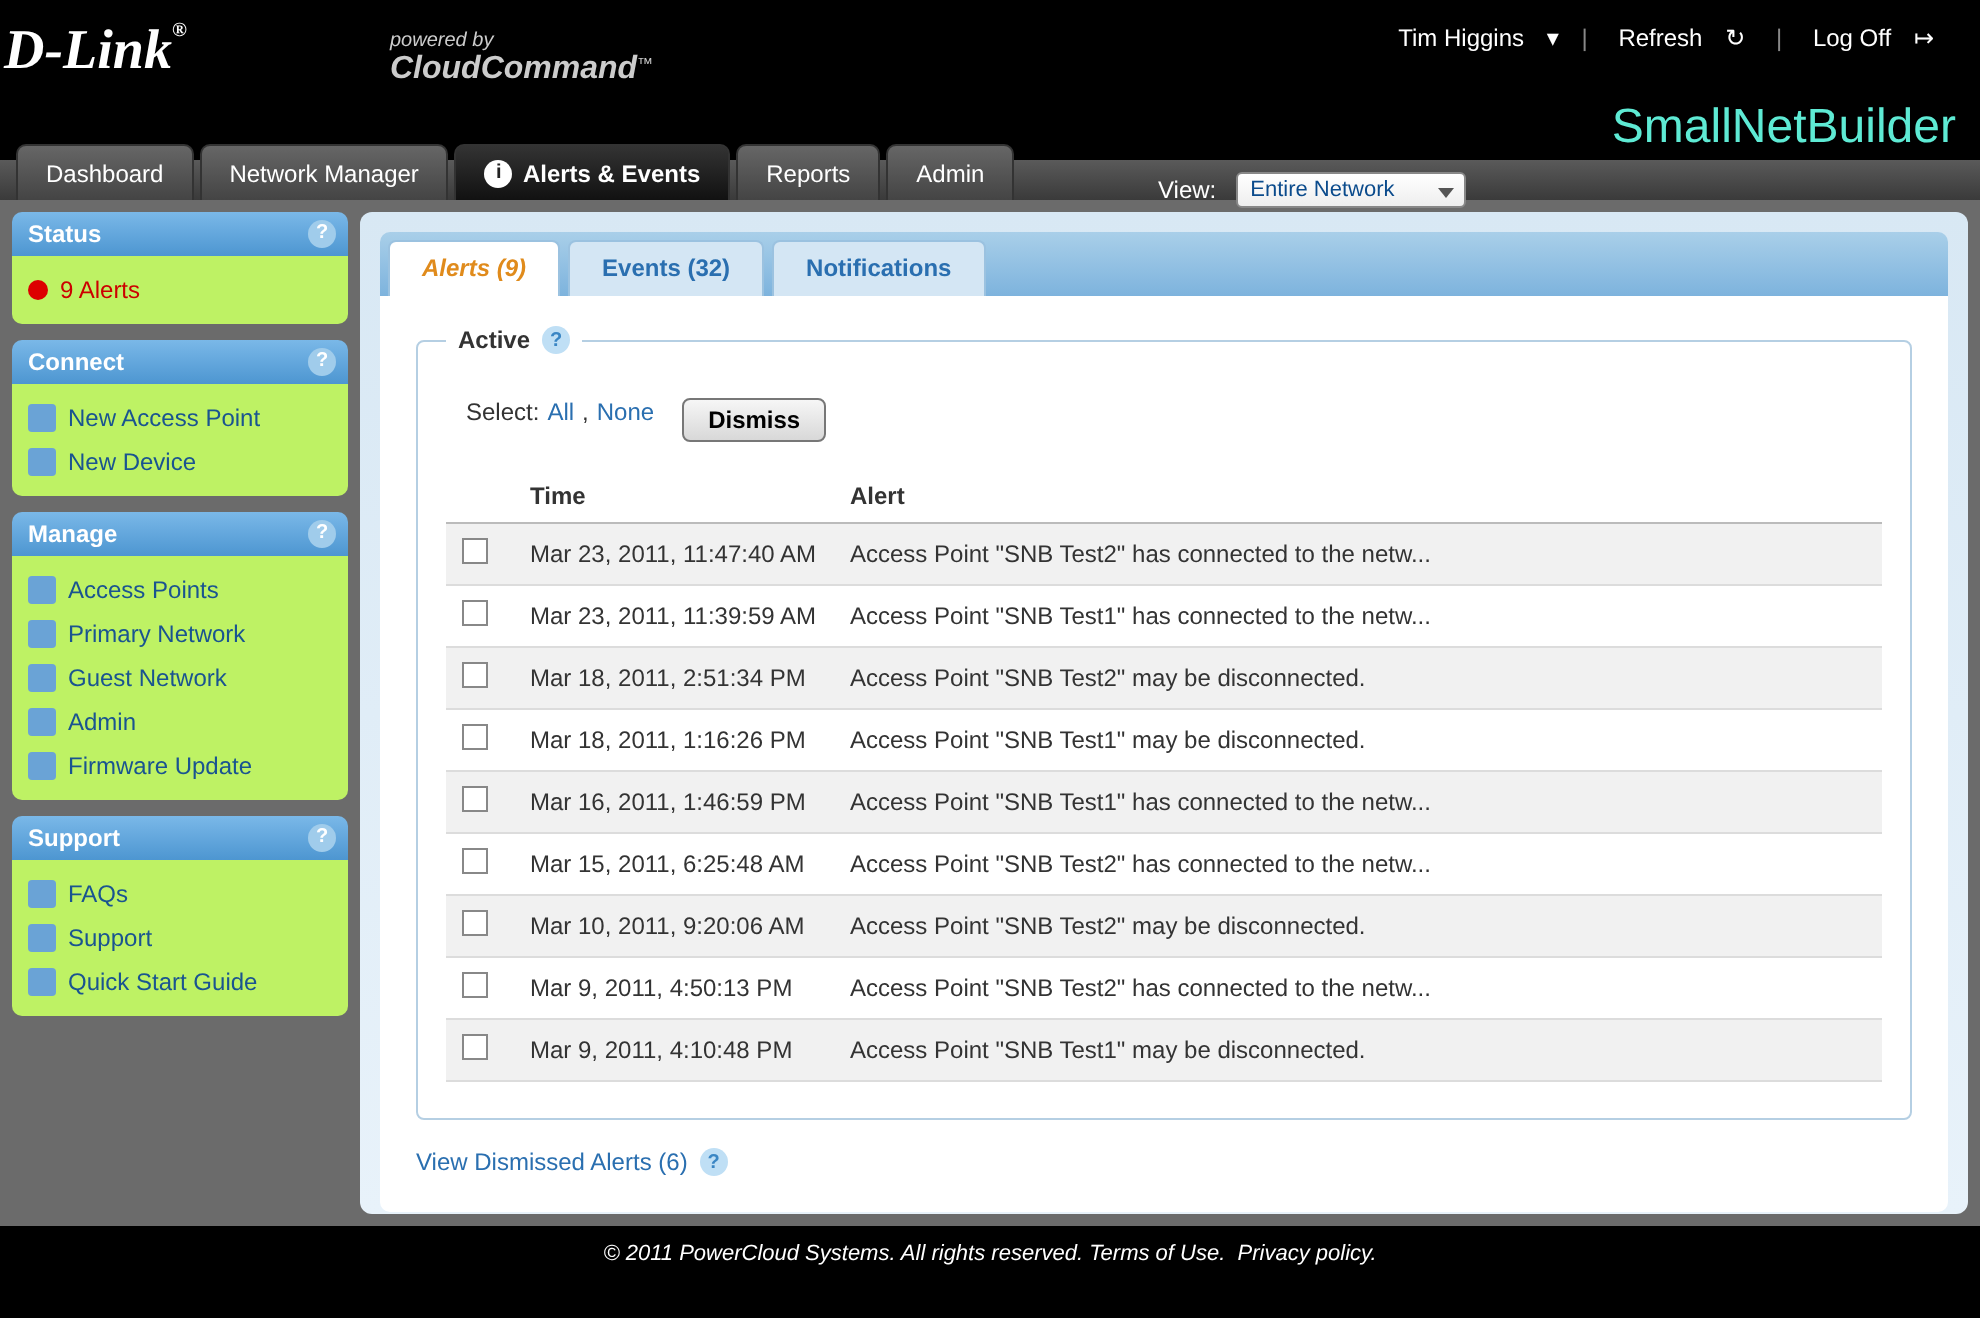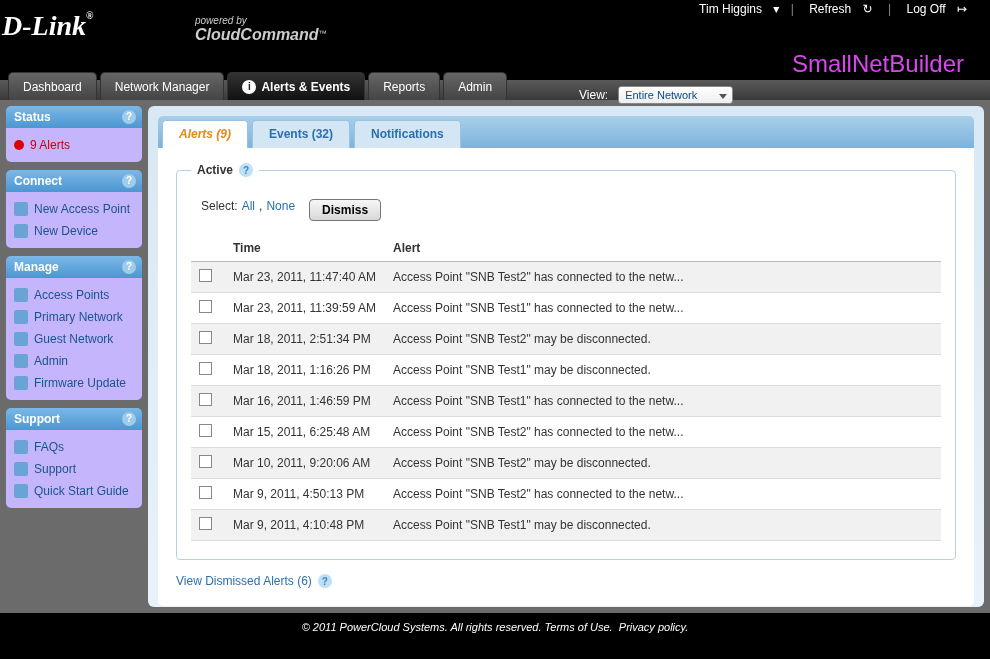--- a/index.html
+++ b/index.html
@@ -5,44 +5,44 @@
 * { box-sizing: border-box; margin: 0; padding: 0; }
 body { font-family: Arial, Helvetica, sans-serif; font-size: 12px; background: #000; width: 990px; height: 659px; overflow: hidden; color: #333; }
 a { text-decoration: none; }
 
 
 .header { background: #000; height: 80px; position: relative; color: #fff; }
 .logo { position: absolute; left: 2px; top: 10px; font-family: Georgia, serif; font-size: 28px; font-weight: bold; font-style: italic; color: #fff; }
 .logo sup { font-size: 10px; vertical-align: top; }
 .cloud-logo { position: absolute; left: 195px; top: 15px; font-size: 10px; color: #ccc; font-style: italic; }
 .cloud-logo .big { font-size: 16px; font-weight: bold; }
-.user-bar { position: absolute; right: 15px; top: 2px; font-size: 12px; color: #fff; }
+.user-bar { position: absolute; right: 15px; top: 12px; font-size: 12px; color: #fff; }
 .user-bar span, .user-bar a { color: #fff; margin: 0 4px; }
 .user-bar .sep { color: #888; }
-.network-name { position: absolute; right: 26px; top: 50px; font-size: 24px; color: #d946ef; font-family: Arial; }
+.network-name { position: absolute; right: 12px; top: 50px; font-size: 24px; color: #5eead4; font-family: Arial; }
 
 
 .navbar { background: linear-gradient(#5a5a5a, #3a3a3a); height: 20px; display: flex; align-items: flex-end; padding-left: 8px; position: relative; }
 .nav-tab { background: linear-gradient(#666, #444); color: #fff; padding: 6px 14px; margin-right: 3px; border-radius: 5px 5px 0 0; font-size: 12px; cursor: pointer; border: 1px solid #333; border-bottom: none; height: 28px; display: flex; align-items: center; }
 .nav-tab.active { background: linear-gradient(#333, #111); font-weight: bold; }
 .nav-tab .info-icon { display: inline-block; width: 14px; height: 14px; background: #fff; color: #222; border-radius: 50%; text-align: center; line-height: 14px; font-size: 10px; font-weight: bold; margin-right: 5px; }
 .view-section { position: absolute; left: 555px; top: 6px; color: #fff; display: flex; align-items: center; gap: 10px; margin-left: 24px; }
 .view-select { background: linear-gradient(#fff,#eee); border: 1px solid #888; border-radius: 3px; padding: 2px 18px 2px 6px; font-size: 11px; color: #0b4b8c; position: relative; width: 115px; }
 .view-select::after { content: ""; position: absolute; right: 5px; top: 7px; border-left: 4px solid transparent; border-right: 4px solid transparent; border-top: 5px solid #555; }
 
 
 .main { display: flex; background: #6b6b6b; padding: 6px; height: 513px; }
-.sidebar { width: 136px; flex-shrink: 0; }
+.sidebar { width: 168px; flex-shrink: 0; }
 .content { flex: 1; background: linear-gradient(#d8e8f4, #e8f2fa); border-radius: 6px; margin-left: 6px; padding: 10px; position: relative; }
 
 
 .panel { margin-bottom: 8px; }
 .panel-header { background: linear-gradient(#7ab8e8, #4d96d1); color: #fff; font-weight: bold; padding: 4px 8px; border-radius: 5px 5px 0 0; font-size: 12px; position: relative; }
 .panel-header .help-icon { position: absolute; right: 6px; top: 4px; width: 14px; height: 14px; background: #a0cceb; border-radius: 50%; color: #fff; font-size: 10px; text-align: center; line-height: 14px; }
-.panel-body { background: #c4b5fd; border-radius: 0 0 5px 5px; padding: 6px 4px; text-align: center; }
+.panel-body { background: #bef264; border-radius: 0 0 5px 5px; padding: 6px 4px; text-align: center; }
 .panel-body a { display: flex; align-items: center; padding: 4px 4px; color: #1a5490; font-size: 12px; gap: 6px; }
 .alert-dot { width: 10px; height: 10px; background: #d00; border-radius: 50%; display: inline-block; }
 .mini-icon { width: 14px; height: 14px; display: inline-block; background: #6aa3d6; border-radius: 2px; }
 
 
 .content-tabs { background: linear-gradient(#a9cfe9,#7db3dd); border-radius: 5px 5px 0 0; padding: 4px 4px 0 4px; display: flex; gap: 4px; height: 32px; }
 .ctab { background: #d4e6f4; padding: 6px 16px; border-radius: 4px 4px 0 0; color: #2a6fb0; font-weight: bold; font-size: 12px; cursor: pointer; border: 1px solid #9bc2e0; border-bottom: none; }
 .ctab.active { background: #fff; color: #e08b1c; font-style: italic; }
 
 

